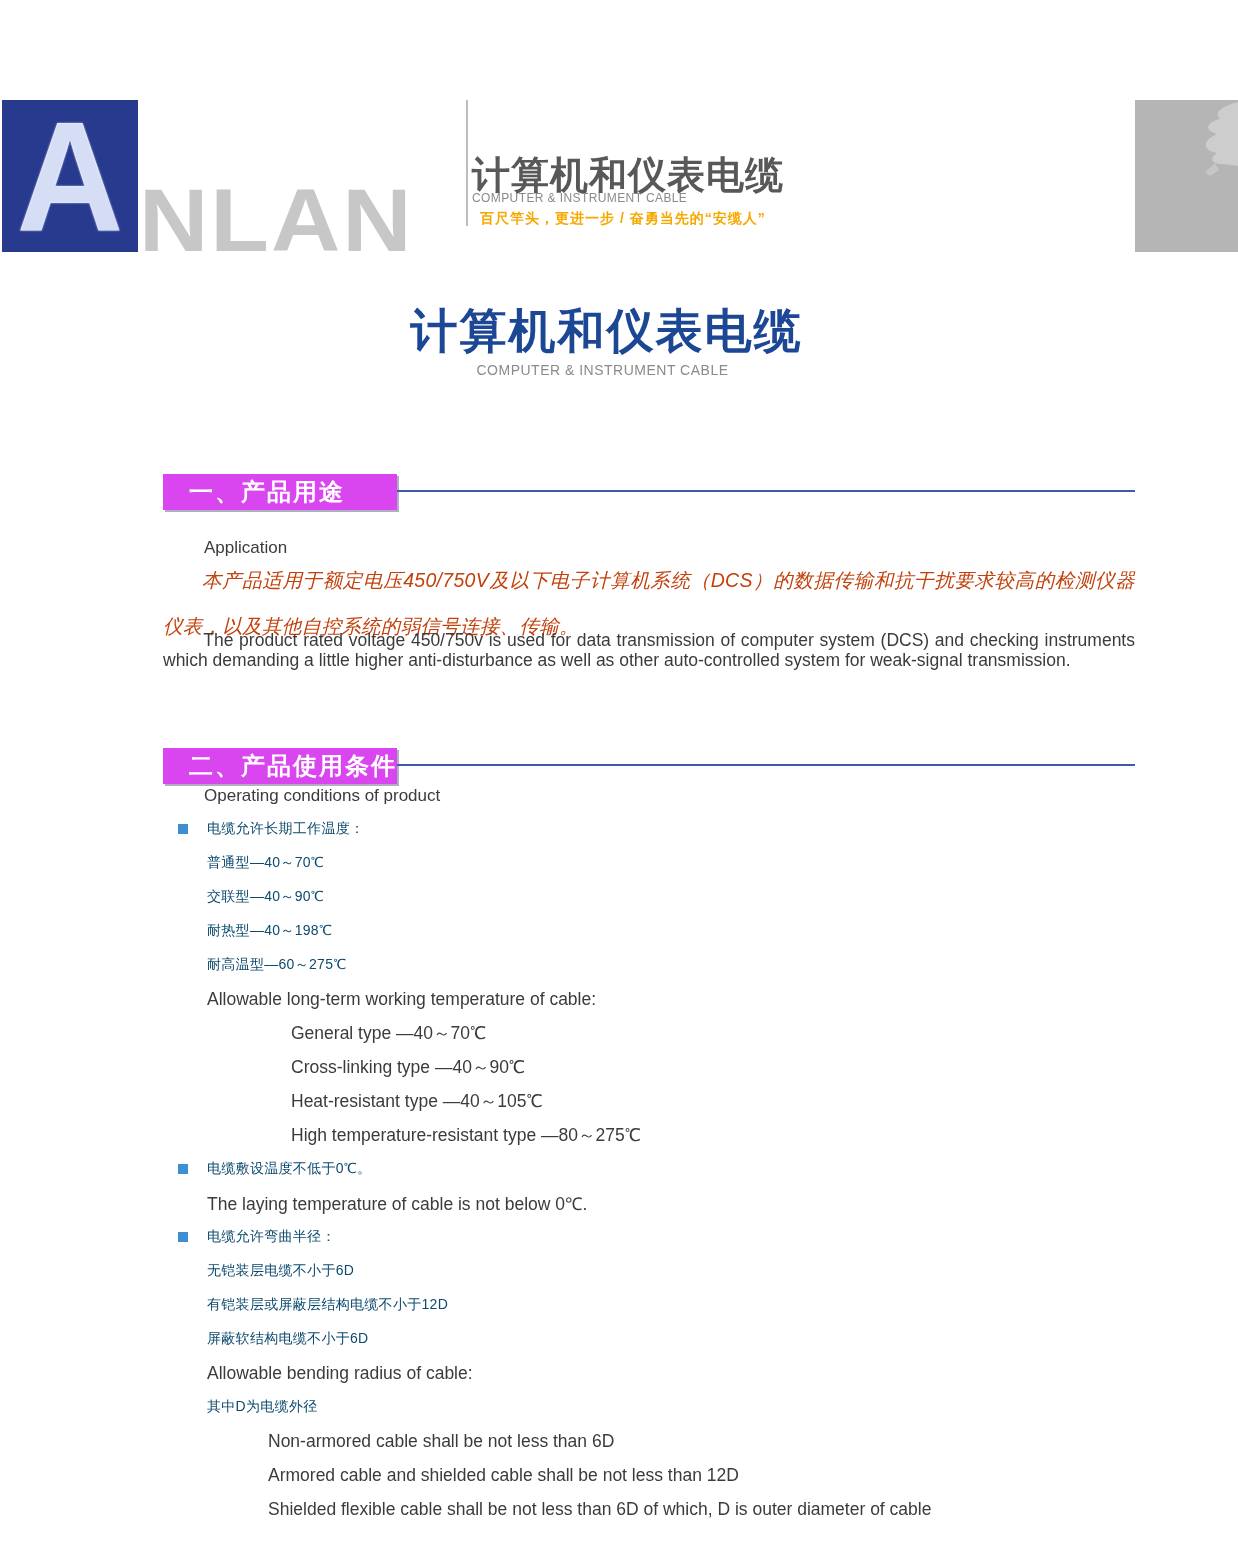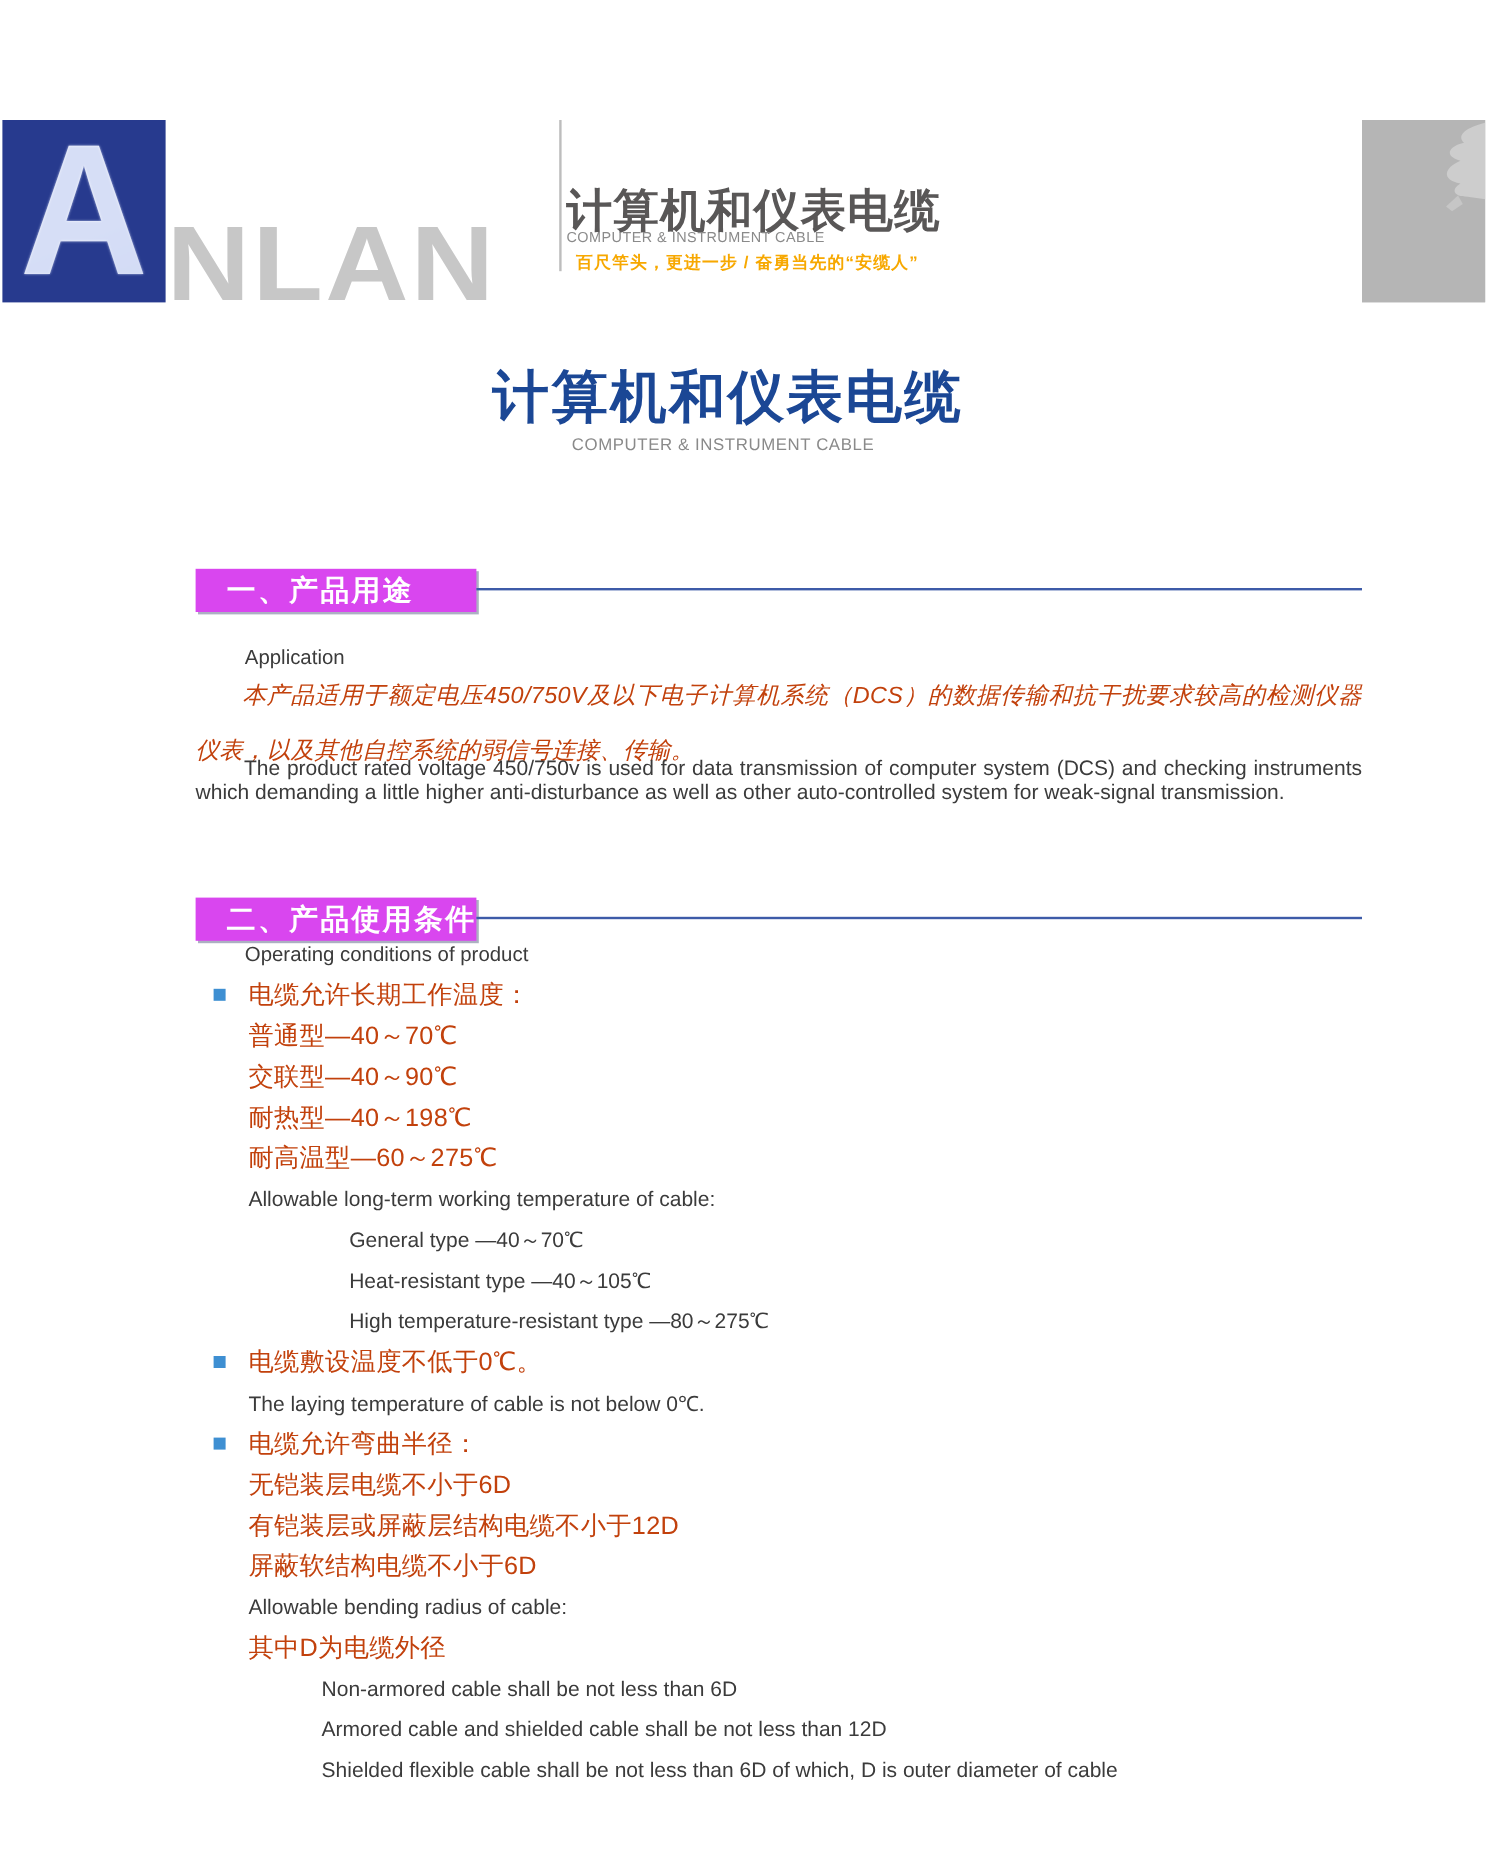--- a/index.html
+++ b/index.html
@@ -84,21 +84,21 @@
     position:absolute;left:163px;top:630px;width:972px;
     font-size:17.5px;line-height:20px;color:#3B3B3B;
     text-align:justify;text-indent:2.3em;
   }
   
   .conds{position:absolute;left:163px;top:812px;width:990px;}
   .row{display:flex;align-items:center;height:34px;}
   .row .bullet{
     width:10px;height:10px;background:#3E8FD2;margin-left:15px;margin-right:19px;flex:0 0 auto;
   }
-  .row .txt-cn{font-size:21px;color:#c2410c;letter-spacing:.3px;}
+  .row .txt-cn{font-size:14px;color:#0c4a6e;letter-spacing:.3px;}
   .row .txt-en{font-size:17.5px;color:#3B3B3B;}
   .ind0{padding-left:44px;}
   .ind-temp{padding-left:128px;}
   .ind-bend{padding-left:105px;}
 </style>
 </head>
 <body>
 
 <div class="page">
 
@@ -152,20 +152,23 @@
     <div class="row ind0">
         <span class="txt-cn">耐高温型—60～275℃</span>
       </div>
     <div class="row ind0">
         <span class="txt-en">Allowable long-term working temperature of cable:</span>
       </div>
     <div class="row ind-temp">
         <span class="txt-en">General type —40～70℃</span>
       </div>
     <div class="row ind-temp">
+        <span class="txt-en">Cross-linking type —40～90℃</span>
+      </div>
+    <div class="row ind-temp">
         <span class="txt-en">Heat-resistant type —40～105℃</span>
       </div>
     <div class="row ind-temp">
         <span class="txt-en">High temperature-resistant type —80～275℃</span>
       </div>
 
     <div class="row">
       <span class="bullet"></span>
       <span class="txt-cn">电缆敷设温度不低于0℃。</span>
     </div>

